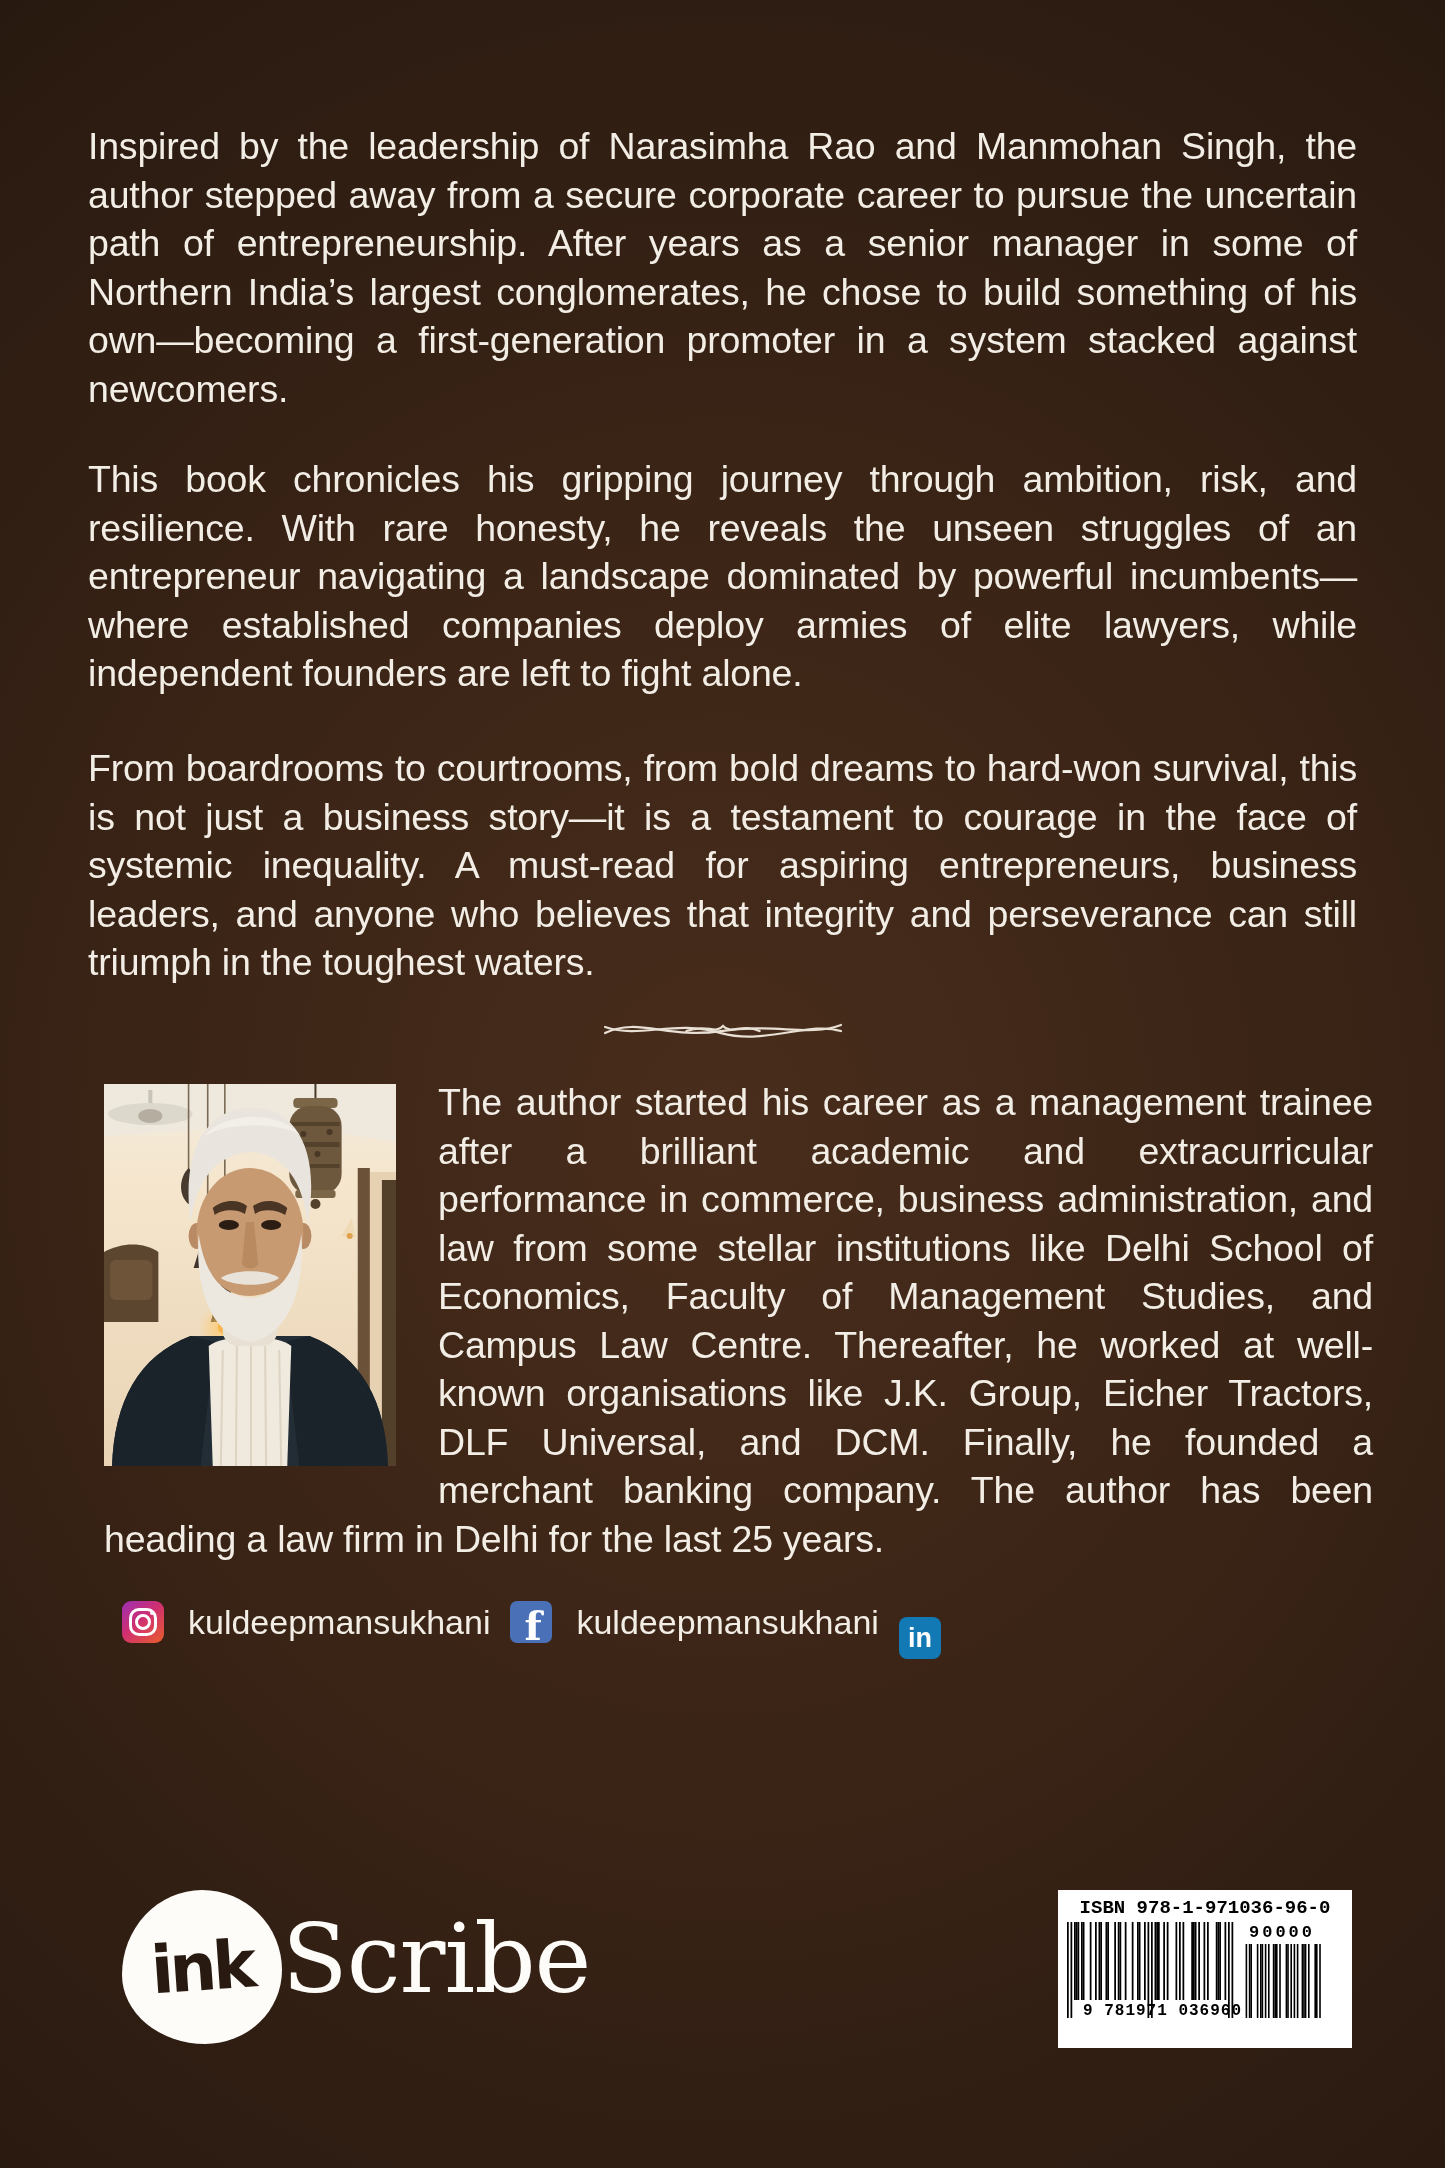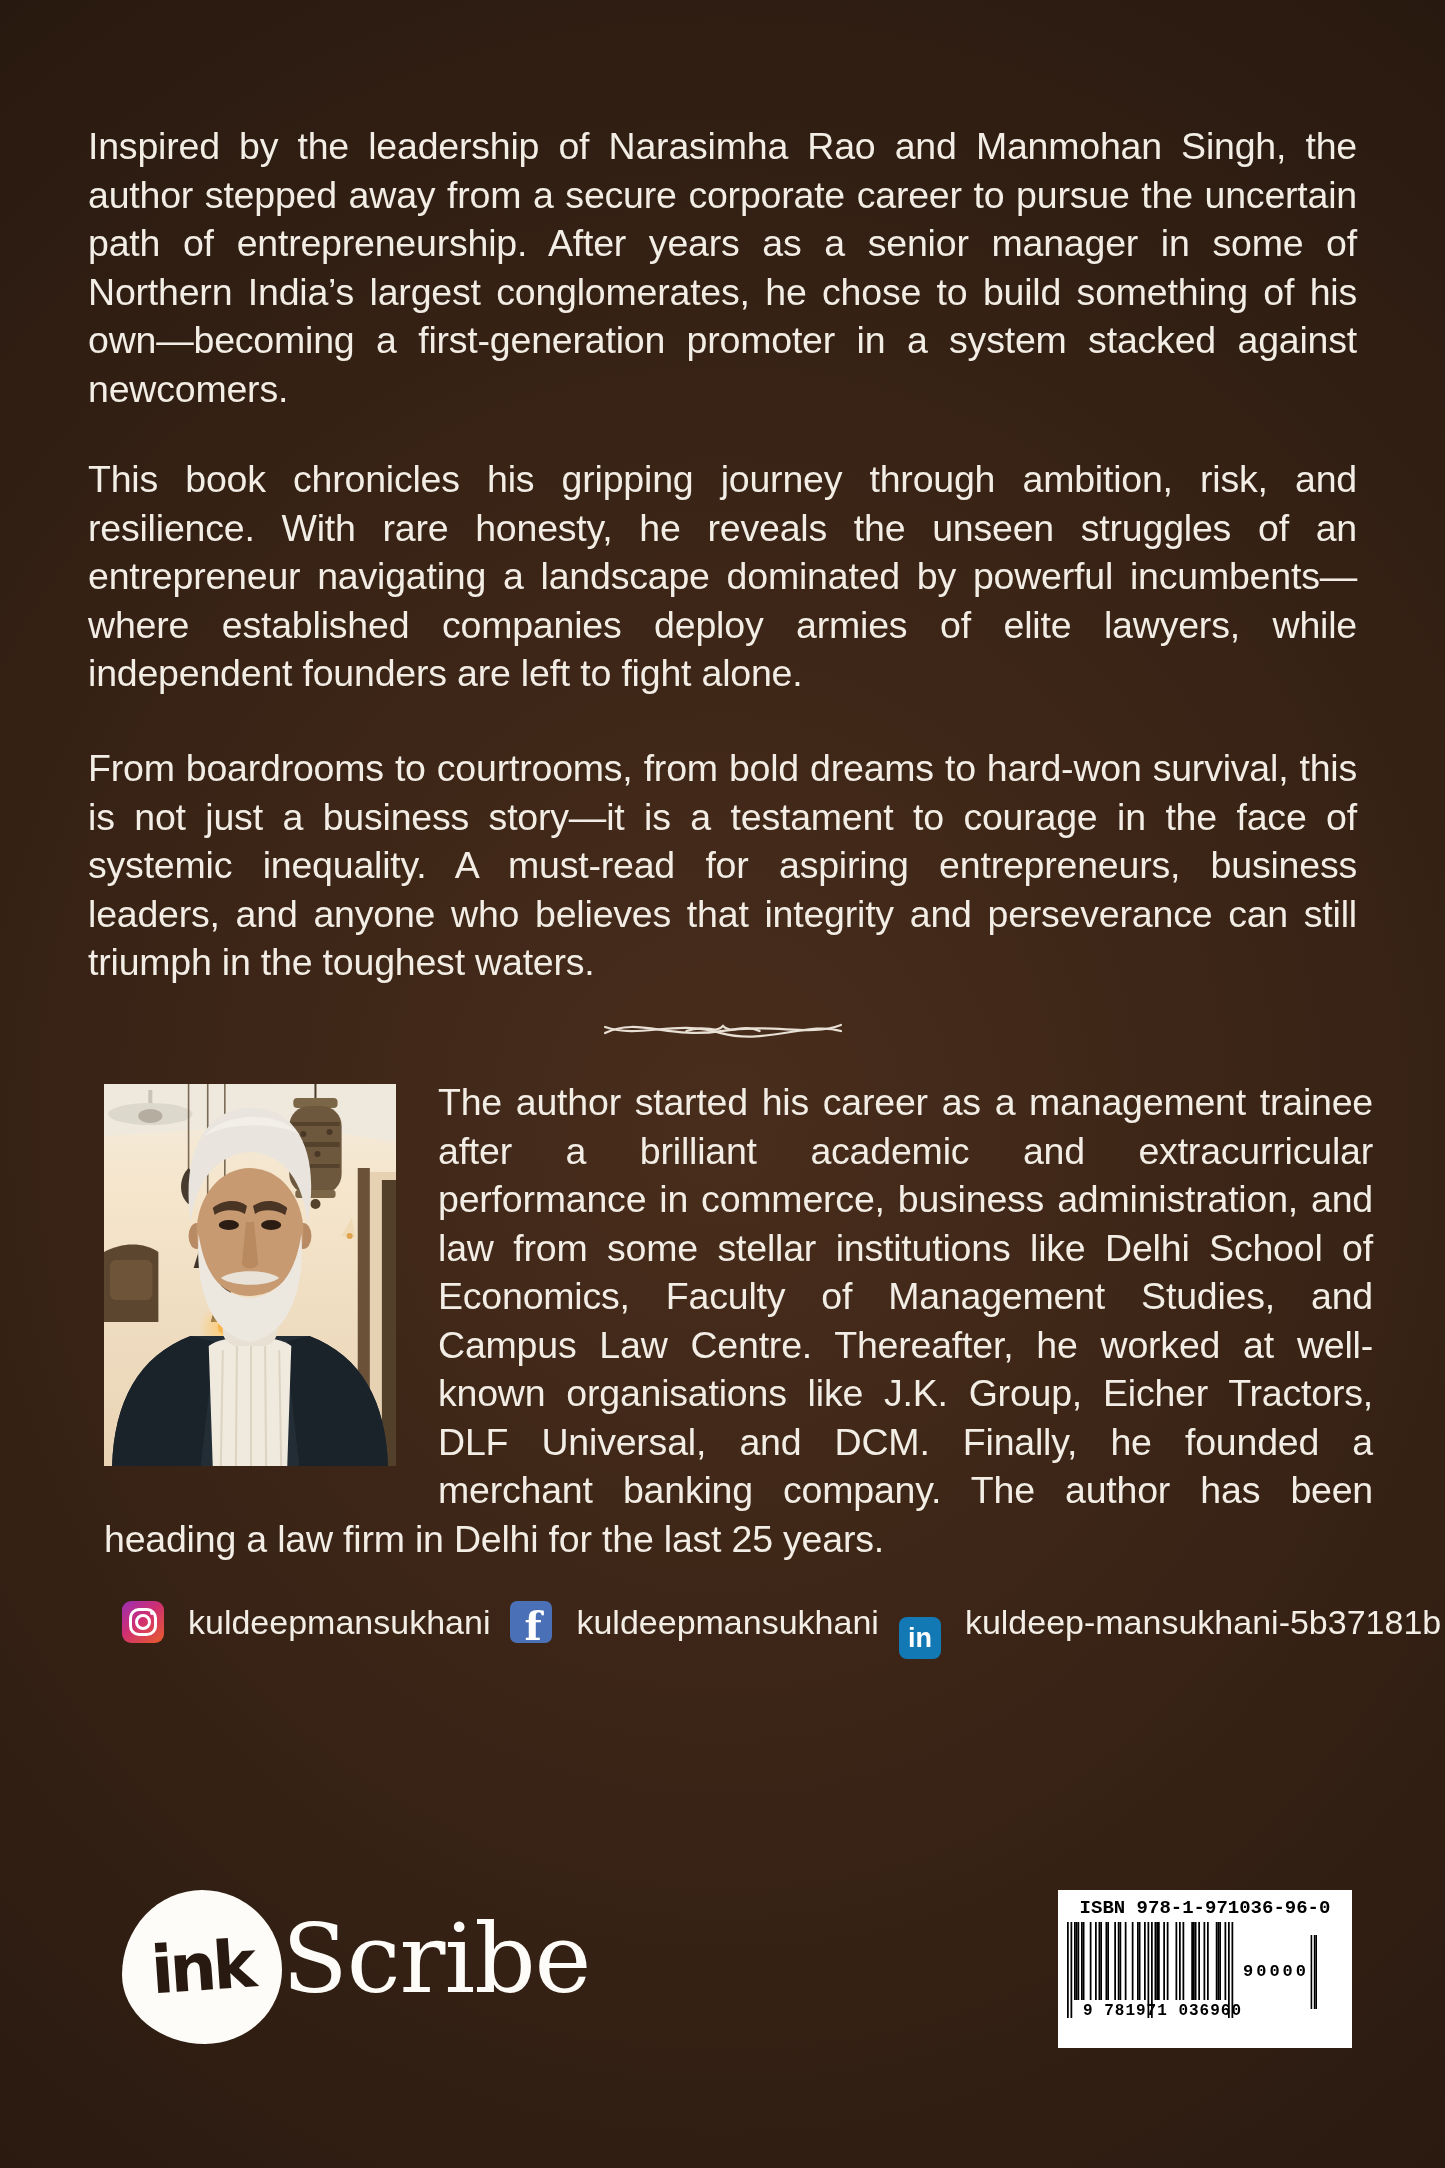--- a/index.html
+++ b/index.html
@@ -44,21 +44,21 @@
   .barcode{position:absolute;left:1058px;top:1890px;width:294px;height:158px;
     background:#ffffff;color:#000;padding:7px 9px;box-sizing:border-box;}
   .isbn{font-family:"Liberation Mono",monospace;font-weight:700;font-size:19px;
     white-space:nowrap;text-align:center;letter-spacing:0;}
   .code-row{display:flex;margin-top:3px;}
   .main{position:relative;width:168px;height:100px;}
   .main svg{position:absolute;left:0;top:0;}
   .digits{position:absolute;left:16px;right:0;top:80px;text-align:center;
     font-family:"Liberation Mono",monospace;font-weight:700;font-size:16px;
     letter-spacing:1px;white-space:nowrap;}
-  .supp{margin-left:8px;width:78px;display:flex;align-items:center;}
+  .supp{margin-left:8px;width:78px;display:flex;flex-direction:column;align-items:center;}
   .price{font-family:"Liberation Mono",monospace;font-weight:700;font-size:17px;
     line-height:1;letter-spacing:3px;margin:2px 0 3px 0;}
 </style>
 </head>
 <body>
 
 <div class="cover">
 
   <p class="para p2">This book chronicles his gripping journey through ambition, risk, and resilience. With rare honesty, he reveals the unseen struggles of an entrepreneur navigating a landscape dominated by powerful incumbents—where established companies deploy armies of elite lawyers, while independent founders are left to fight alone.</p>
   <p class="para p1">Inspired by the leadership of Narasimha Rao and Manmohan Singh, the author stepped away from a secure corporate career to pursue the uncertain path of entrepreneurship. After years as a senior manager in some of Northern India’s largest conglomerates, he chose to build something of his own—becoming a first-generation promoter in a system stacked against newcomers.</p>
@@ -160,21 +160,20 @@
     <div class="social-row">
       <div class="sicon fb">
           <span>f</span>
         </div>
       <span class="handle">kuldeepmansukhani</span>
     </div>
     <div class="social-row">
       <div class="sicon li">
           <span>in</span>
         </div>
-      <span class="handle">kuldeep-mansukhani-5b37181b</span>
     </div>
   </div>
 
   <div class="publisher">
     <div class="blob">
       <span>ink</span>
     </div>
     <span class="pubname">Scribe</span>
   </div>
 

